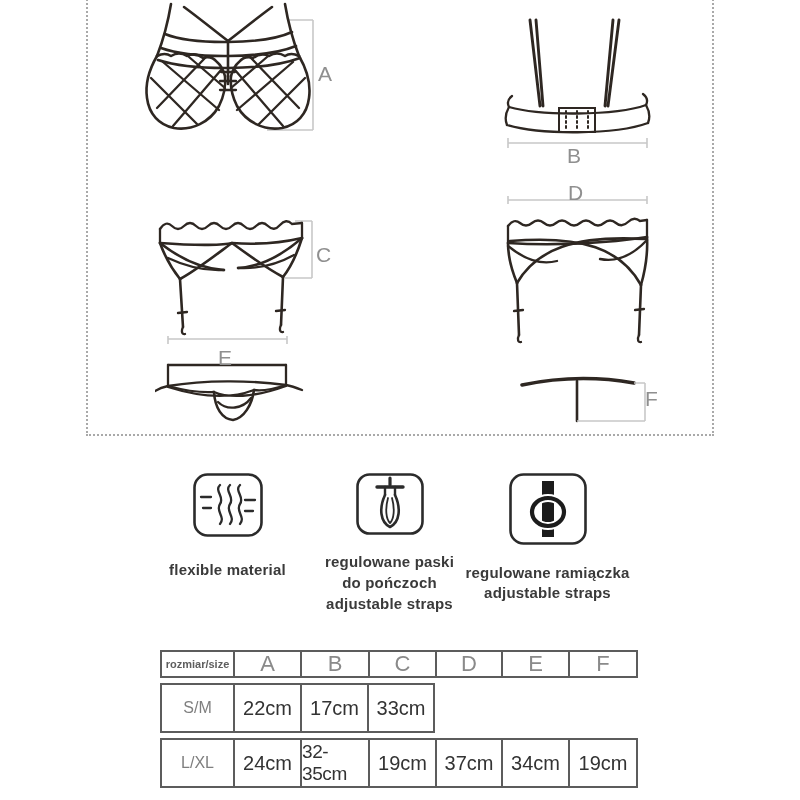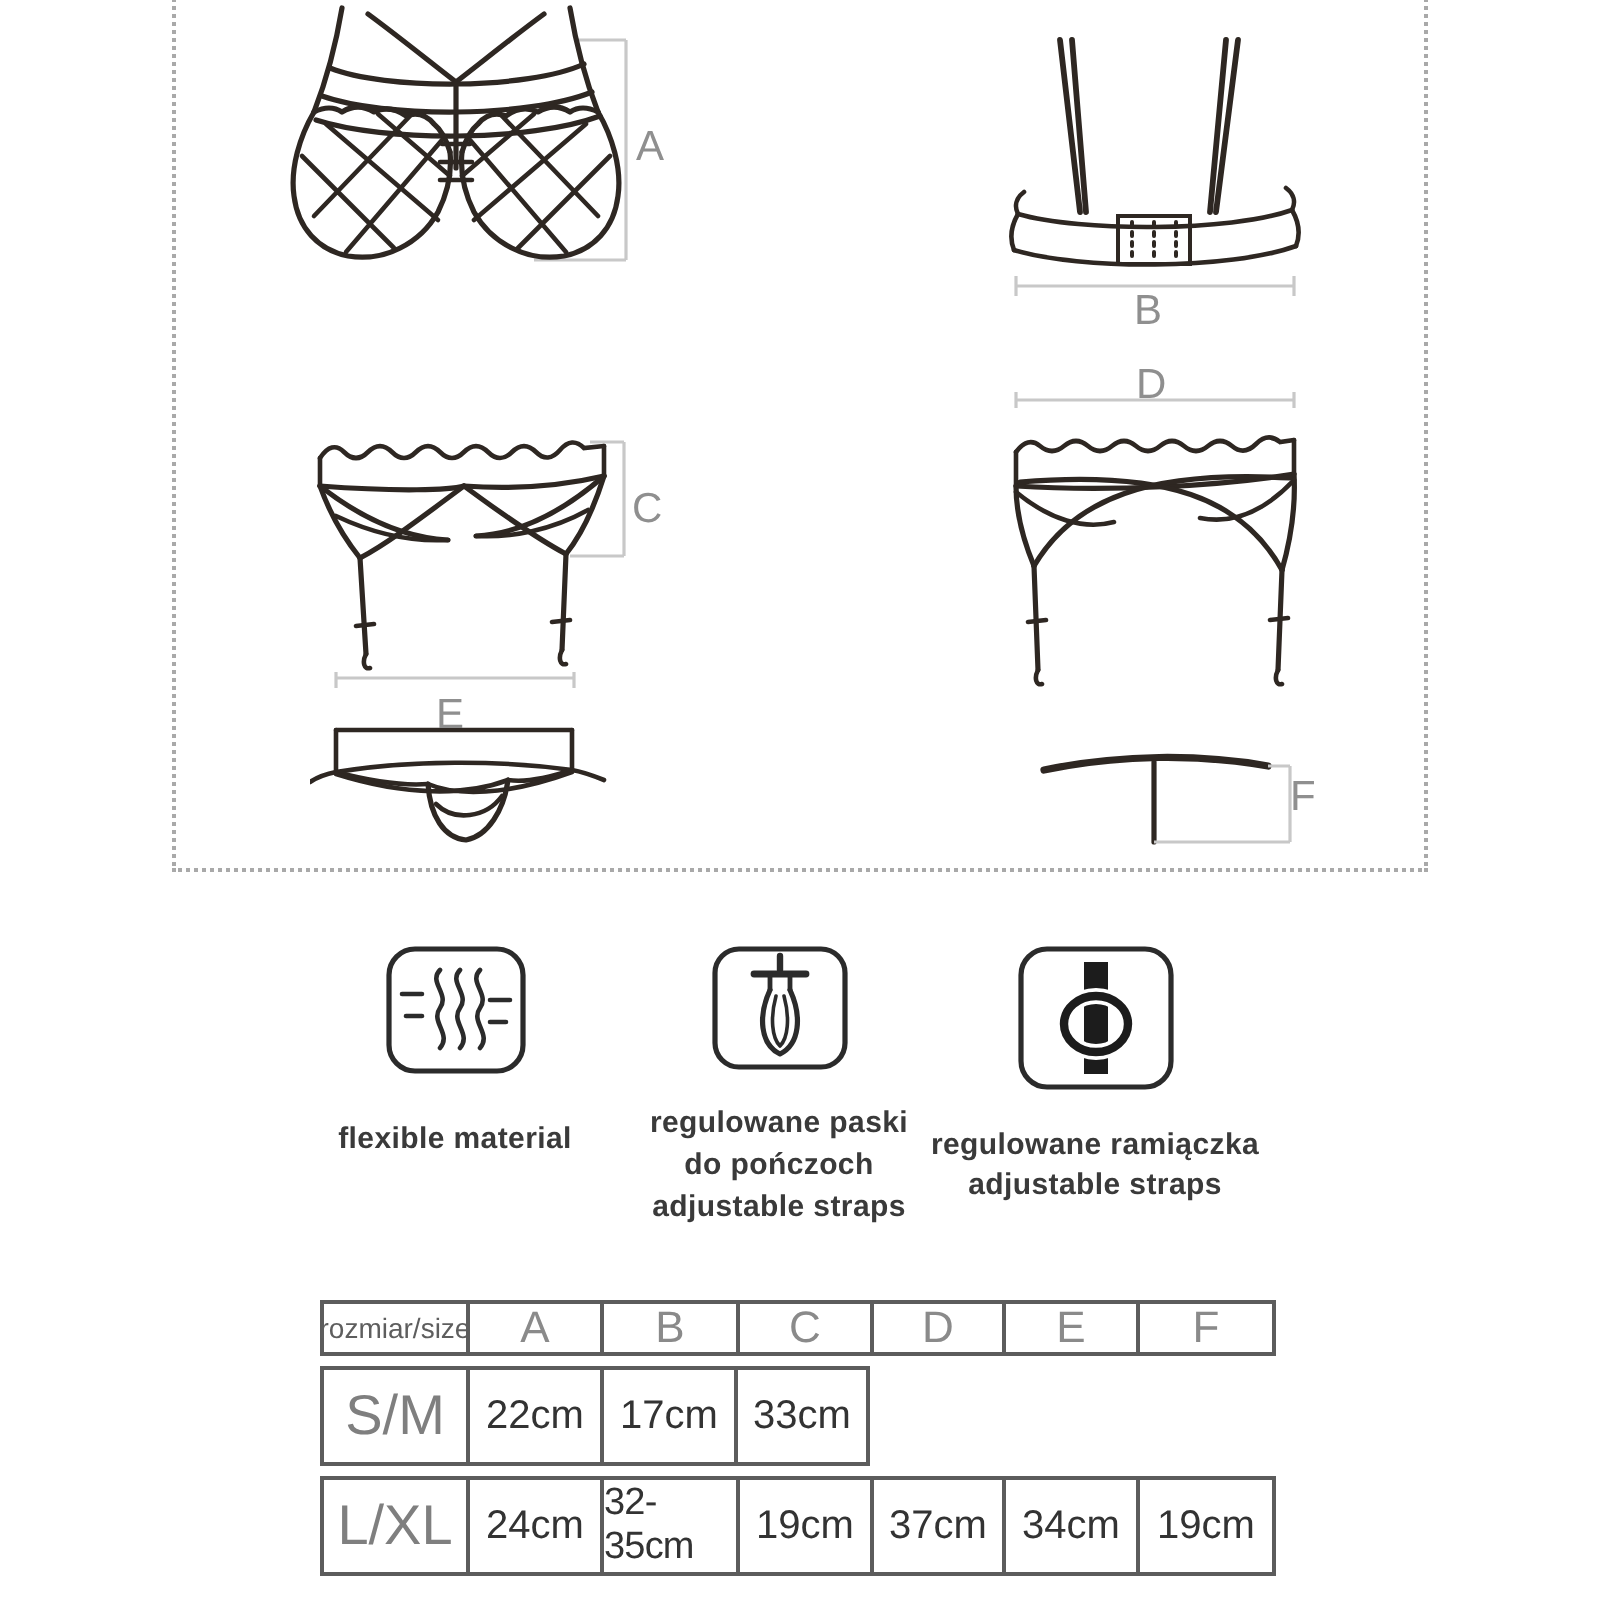--- a/index.html
+++ b/index.html
@@ -18,23 +18,23 @@
   .sizetable{position:absolute;left:160px;top:650px;}
   .trow{display:flex;}
   .trow{margin-bottom:5px;}
   .cell{box-sizing:border-box;border:2px solid #5c5c5c;display:flex;align-items:center;
         justify-content:center;margin-left:-2px;background:#fff;}
   .cell:first-child{margin-left:0;}
   .thead .cell{height:28px;}
   .tbody .cell{height:50px;}
   .c0{width:75px;} .c1{width:69px;} .c2{width:70px;} .c3{width:69px;}
   .c4{width:68px;} .c5{width:69px;} .c6{width:70px;}
-  .hdr-size{font-size:14px;color:#5e5e5e;}
+  .hdr-size{font-size:11px;color:#5e5e5e;font-weight:bold;}
   .hdr-letter{font-size:22px;color:#8a8a8a;}
-  .size-label{font-size:28px;color:#7f7f7f;}
+  .size-label{font-size:16px;color:#7f7f7f;}
   .val{font-size:20px;color:#333;}
   .val-sm{font-size:19px;letter-spacing:-.4px;}
   .g{stroke:#2e2722;stroke-width:2.6;fill:none;stroke-linecap:round;stroke-linejoin:round;}
   .g-thin{stroke:#2e2722;stroke-width:2.3;fill:none;stroke-linecap:round;}
   .g-thick{stroke:#2e2722;stroke-width:3.6;fill:none;stroke-linecap:round;}
   .br{stroke:#c8c8c8;stroke-width:1.6;fill:none;}
   .ic{stroke:#2b2b2b;fill:none;stroke-linecap:round;stroke-linejoin:round;}
 </style>
 </head>
 <body>

